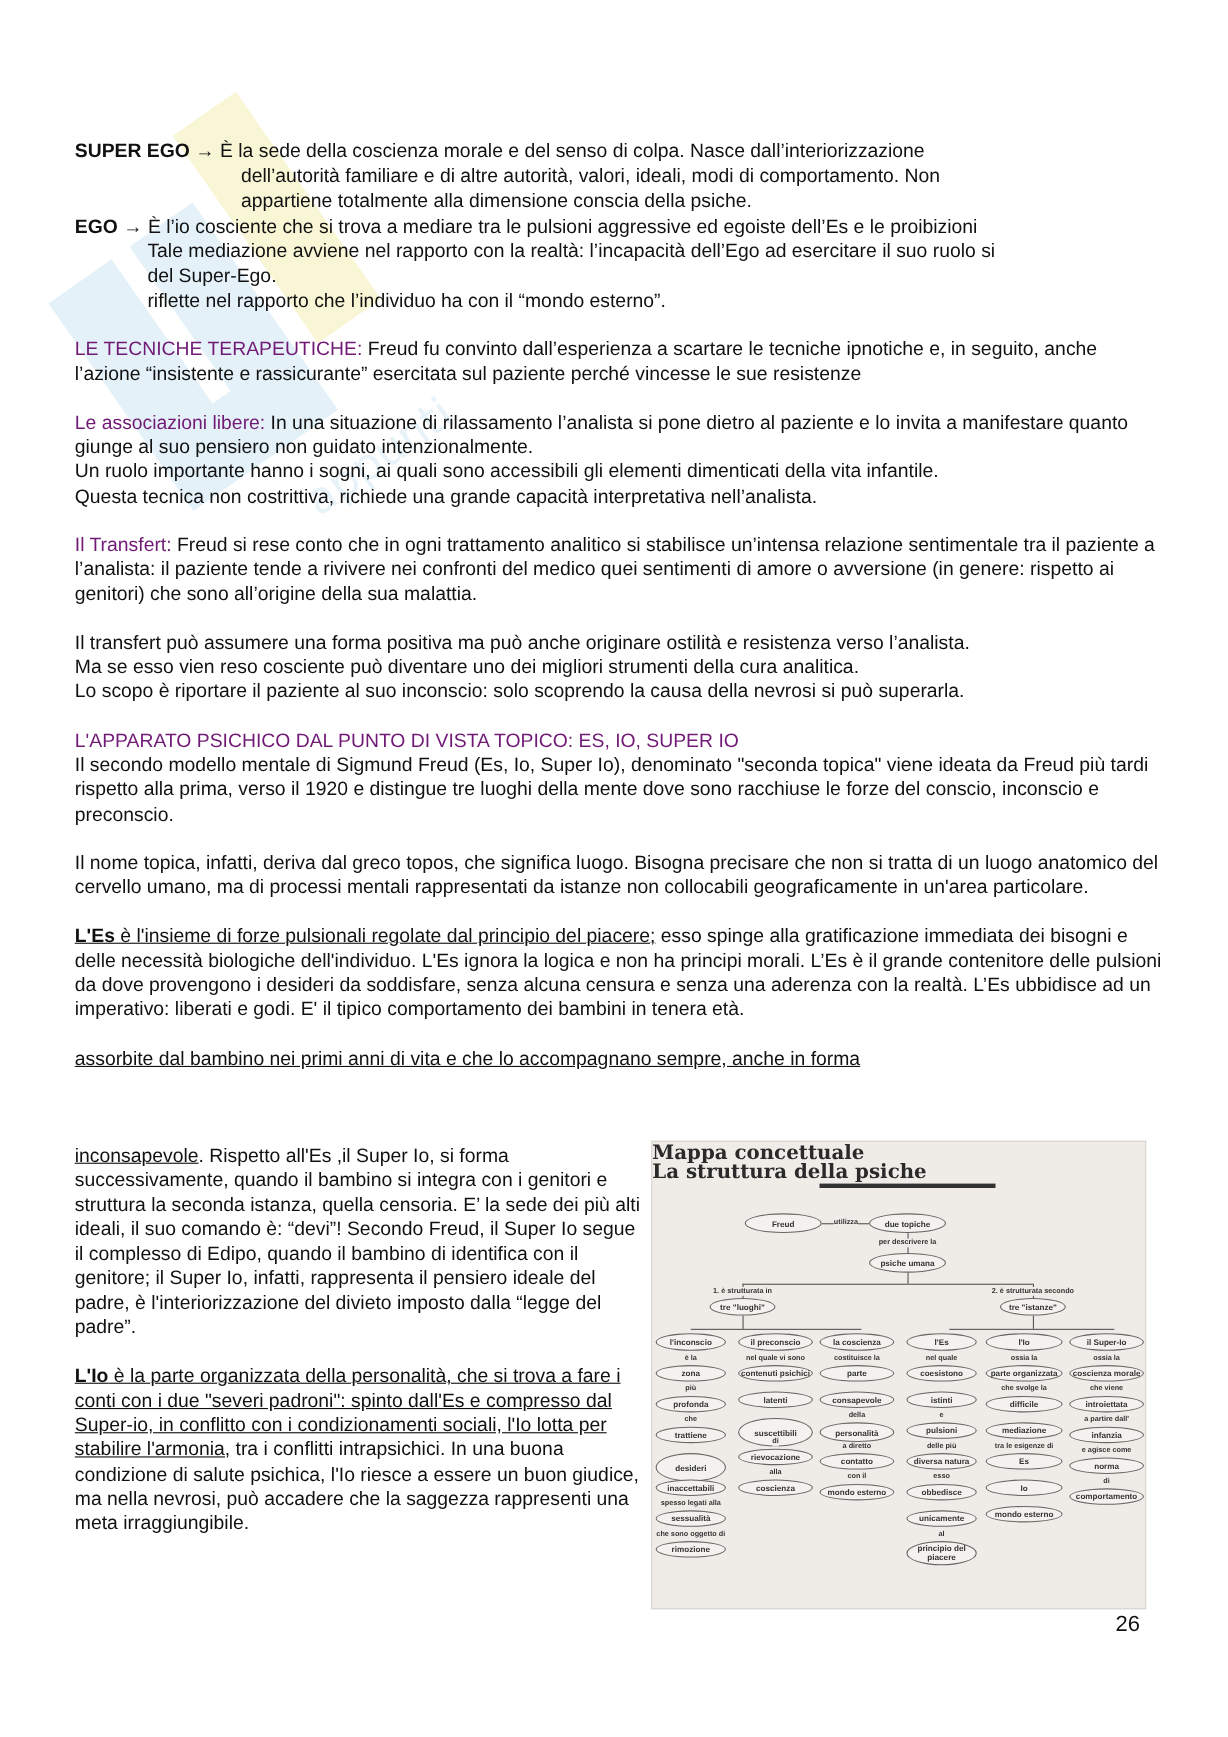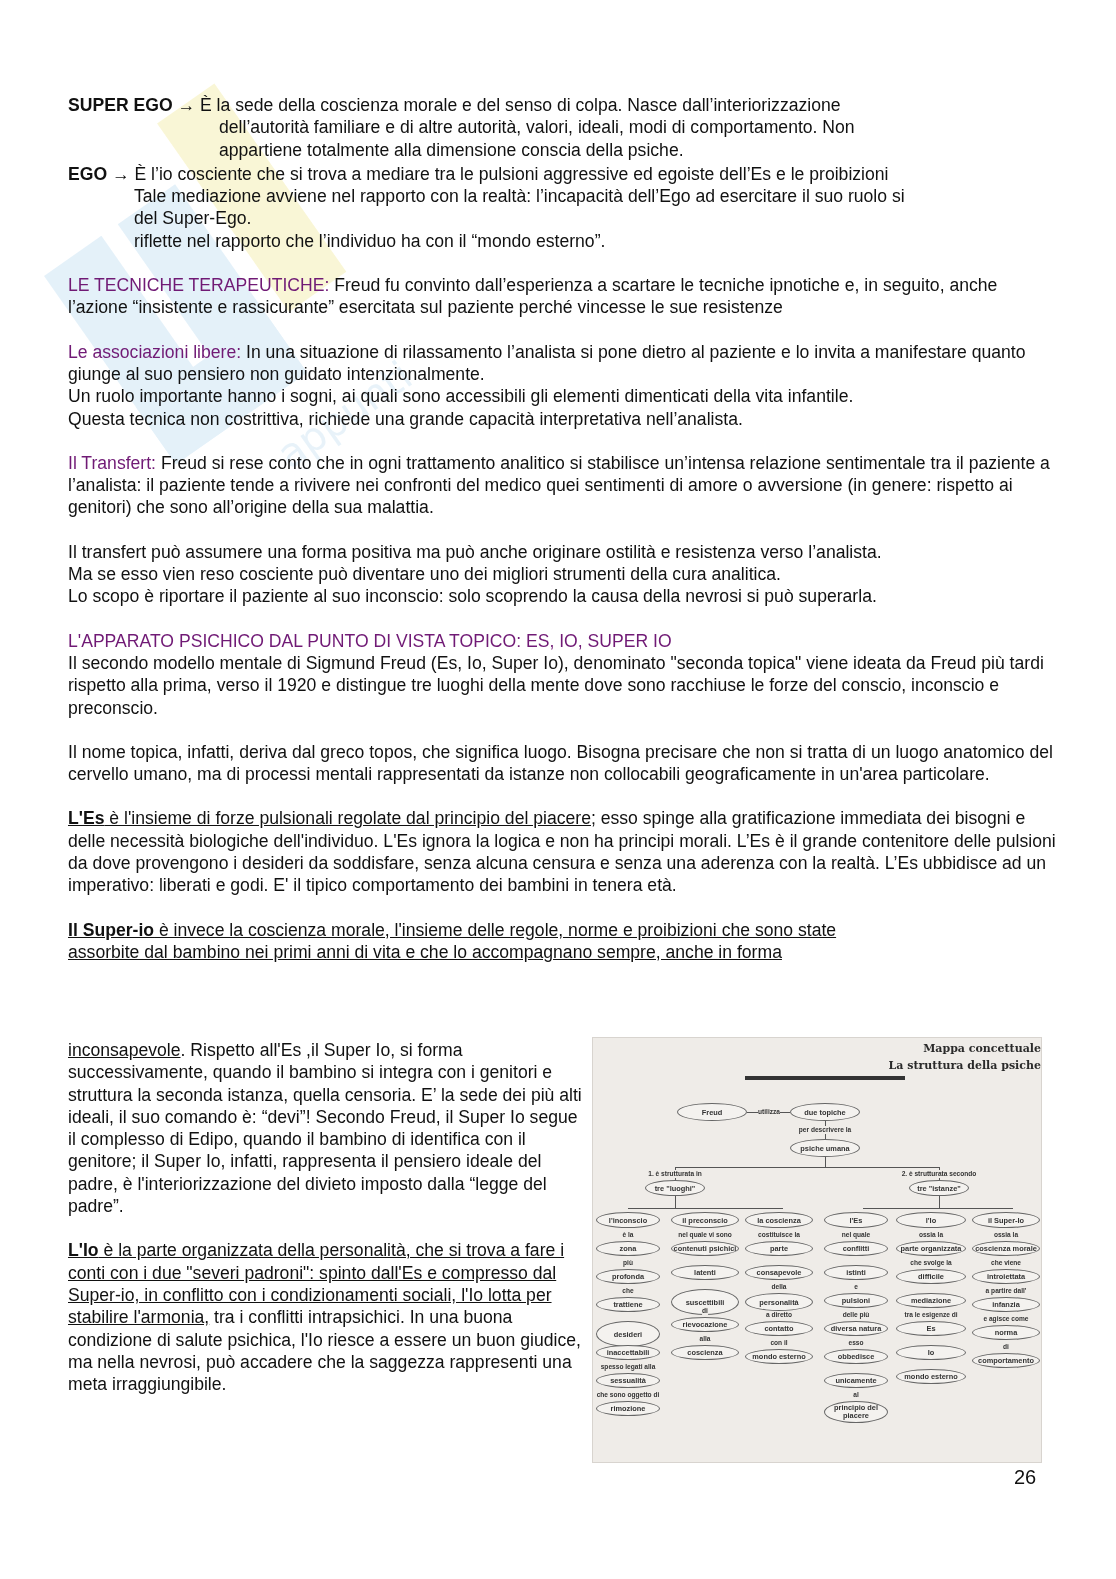--- a/index.html
+++ b/index.html
@@ -9,28 +9,28 @@
   .watermark { position: absolute; left: 20px; top: 20px; width: 420px; height: 520px; pointer-events: none; opacity: 0.55; }
 
   .page { position: absolute; left: 68px; top: 94px; width: 990px; }
   .row { display: block; }
   .lbl-bold { font-weight: bold; }
   .red { color: #701a75; }
   .u { text-decoration: underline; }
   .gap { height: 22px; }
   .para { display: block; }
 
-  .def { position: relative; }
+  .def { position: relative; margin-top: 32px; }
   .def .term { font-weight: bold; }
   .indent-super { padding-left: 151px; }
   .indent-ego { padding-left: 66px; }
   .leftcol { position: absolute; left: 68px; top: 1039px; width: 520px; }
 
   .figure { position: absolute; left: 592px; top: 1037px; width: 450px; height: 426px; background: #efece8; border: 1px solid #d8d4cf; overflow: hidden; }
-  .fig-title { position: absolute; left: 0; width: 100%; top: 2px; text-align: right; font-family: "DejaVu Serif", serif; font-weight: bold; font-size: 11px; line-height: 17px; color: #2a2a2a; }
+  .fig-title { position: absolute; left: 0; width: 100%; top: 2px; text-align: left; font-family: "DejaVu Serif", serif; font-weight: bold; font-size: 18px; line-height: 17px; color: #2a2a2a; }
   .fig-rule { position: absolute; left: 152px; width: 160px; top: 38px; height: 4px; background: #333; }
   .node { position: absolute; border: 1px solid #666; border-radius: 50%; background: #f4f2ef; font-size: 7.4px; line-height: 9px; font-weight: bold; color: #333; text-align: center; display: flex; align-items: center; justify-content: center; white-space: nowrap; }
   .link { position: absolute; font-size: 6.6px; line-height: 8px; font-weight: bold; color: #333; text-align: center; white-space: nowrap; transform: translateX(-50%); background: #efece8; }
   .vl { position: absolute; width: 1px; background: #555; }
   .hl { position: absolute; height: 1px; background: #555; }
 
   .pagenum { position: absolute; left: 1014px; top: 1466px; font-size: 20px; line-height: 22px; color: #111; }
 </style>
 </head>
 <body>
@@ -84,21 +84,20 @@
   <p class="para">Il secondo modello mentale di Sigmund Freud (Es, Io, Super Io), denominato "seconda topica" viene ideata da Freud più tardi rispetto alla prima, verso il 1920 e distingue tre luoghi della mente dove sono racchiuse le forze del conscio, inconscio e preconscio.</p>
   <div class="gap"></div>
   <p class="para">Il nome topica, infatti, deriva dal greco topos, che significa luogo. Bisogna precisare che non si tratta di un luogo anatomico del cervello umano, ma di processi mentali rappresentati da istanze non collocabili geograficamente in un'area particolare.</p>
 
   <div class="gap"></div>
 
   <p class="para"><span class="lbl-bold u">L'Es</span><span class="u"> è l'insieme di forze pulsionali regolate dal principio del piacere;</span><span> esso spinge alla gratificazione immediata dei bisogni e delle necessità biologiche dell'individuo. L'Es ignora la logica e non ha principi morali. L’Es è il grande contenitore delle pulsioni da dove provengono i desideri da soddisfare, senza alcuna censura e senza una aderenza con la realtà. L’Es ubbidisce ad un imperativo: liberati e godi. E' il tipico comportamento dei bambini in tenera età.</span></p>
 
   <div class="gap"></div>
 
-  <p class="para"><span class="lbl-bold u">Il Super-io</span><span class="u"> è invece la coscienza morale, l'insieme delle regole, norme e proibizioni che sono state</span></p>
   <p class="para u">assorbite dal bambino nei primi anni di vita e che lo accompagnano sempre, anche in forma</p>
 </div>
 
 <div class="leftcol">
   <p class="para"><span class="u">inconsapevole</span><span>. Rispetto all'Es ,il  Super Io, si forma successivamente, quando il bambino si integra con i genitori e struttura la seconda istanza, quella censoria. E’ la sede dei più alti ideali, il suo comando è: “devi”! Secondo Freud, il Super Io segue il complesso di Edipo, quando il bambino di identifica con il genitore; il Super Io, infatti, rappresenta il pensiero ideale del padre, è l'interiorizzazione del divieto imposto dalla “legge del padre”.</span></p>
   <div class="gap"></div>
   <p class="para"><span class="lbl-bold u">L'Io</span><span class="u"> è la parte organizzata della personalità, che si trova a fare i conti con i due "severi padroni":  spinto dall'Es e compresso dal Super-io, in conflitto con i condizionamenti sociali, l'Io lotta per stabilire l'armonia,</span><span> tra i conflitti intrapsichici. In una buona condizione di salute psichica, l'Io riesce a essere un buon giudice, ma nella nevrosi, può accadere che la saggezza rappresenti una meta irraggiungibile.</span></p>
 </div>
 
 <div class="figure">
@@ -158,21 +157,21 @@
   <div class="node" style="left:152px;top:227px;width:68px;height:15px">consapevole</div>
   <div class="link" style="left:186px;top:245px">della</div>
   <div class="node" style="left:152px;top:255px;width:68px;height:18px">personalità</div>
   <div class="link" style="left:186px;top:273px">a diretto</div>
   <div class="node" style="left:152px;top:283px;width:68px;height:15px">contatto</div>
   <div class="link" style="left:186px;top:301px">con il</div>
   <div class="node" style="left:152px;top:311px;width:68px;height:15px">mondo esterno</div>
 
   <div class="node" style="left:231px;top:174px;width:64px;height:16px">l'Es</div>
   <div class="link" style="left:263px;top:193px">nel quale</div>
-  <div class="node" style="left:231px;top:203px;width:64px;height:15px">conflitti</div>
+  <div class="node" style="left:231px;top:203px;width:64px;height:15px">coesistono</div>
   <div class="node" style="left:231px;top:227px;width:64px;height:15px">istinti</div>
   <div class="link" style="left:263px;top:245px">e</div>
   <div class="node" style="left:231px;top:255px;width:64px;height:15px">pulsioni</div>
   <div class="link" style="left:263px;top:273px">delle più</div>
   <div class="node" style="left:231px;top:283px;width:64px;height:15px">diversa natura</div>
   <div class="link" style="left:263px;top:301px">esso</div>
   <div class="node" style="left:231px;top:311px;width:64px;height:15px">obbedisce</div>
   <div class="node" style="left:231px;top:335px;width:64px;height:15px">unicamente</div>
   <div class="link" style="left:263px;top:353px">al</div>
   <div class="node" style="left:231px;top:363px;width:64px;height:22px;white-space:normal;line-height:8px">principio del piacere</div>

